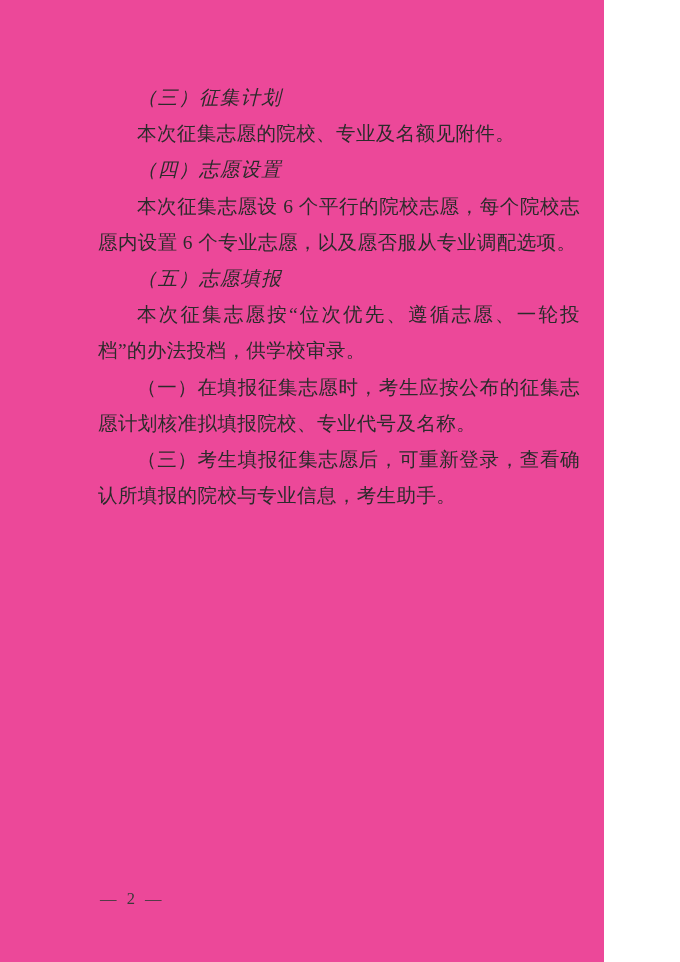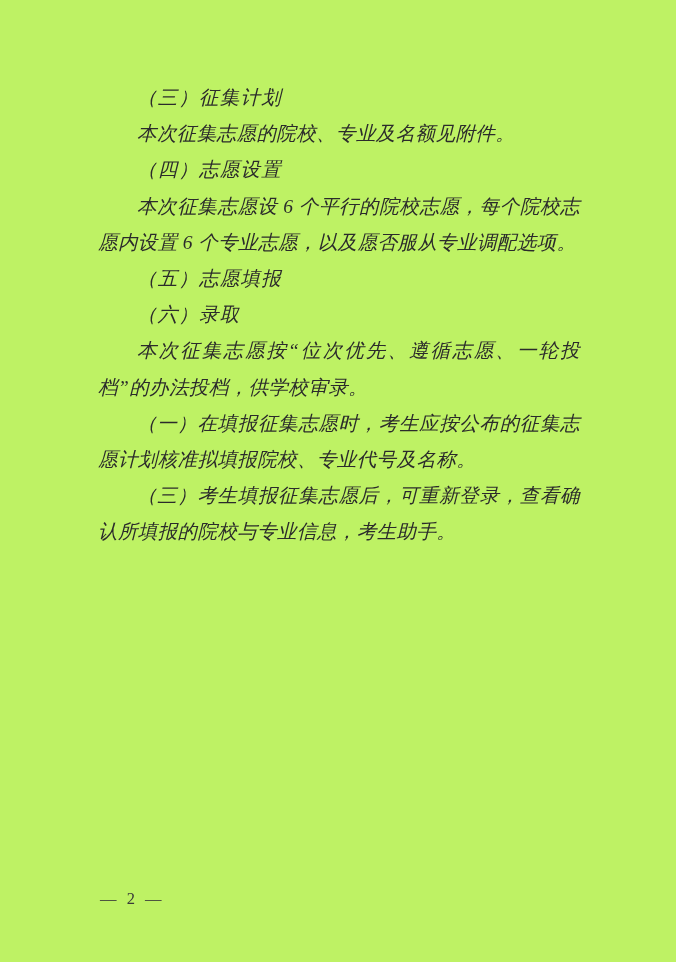--- a/index.html
+++ b/index.html
@@ -2,23 +2,23 @@
 <html><head>
 <meta charset="utf-8">
 <style>
   html, body {
     margin: 0;
     padding: 0;
     background: #ffffff;
   }
   .page {
     position: relative;
-    width: 676px;
+    width: 604px;
     height: 962px;
-    background: #bef264;
+    background: #ec4899;
     overflow: hidden;
     font-family: "Liberation Serif", "DejaVu Serif", serif;
     color: #2b2b2b;
   }
   .content {
     position: absolute;
     left: 98px;
     top: 80px;
     width: 482px;
   }
@@ -26,21 +26,20 @@
     margin: 0;
     font-size: 19.5px;
     line-height: 36.2px;
     text-indent: 2em;
     letter-spacing: 0.4px;
   }
   .para {
     text-align: justify;
     text-align-last: left;
     text-justify: inter-ideograph;
-    font-style: italic;
   }
   .kaiti-heading {
     font-style: italic;
     letter-spacing: 1.2px;
   }
   .bold-heading {
     font-family: "Liberation Sans", "DejaVu Sans", sans-serif;
     font-style: normal;
     font-weight: 700;
     color: #1f1f1f;
@@ -59,19 +58,18 @@
 </head>
 <body>
 
 <div class="page">
   <div class="content">
     <p class="block kaiti-heading">（三）征集计划</p>
     <p class="block para">本次征集志愿的院校、专业及名额见附件。</p>
     <p class="block kaiti-heading">（四）志愿设置</p>
     <p class="block para">本次征集志愿设 6 个平行的院校志愿，每个院校志愿内设置 6 个专业志愿，以及愿否服从专业调配选项。</p>
     <p class="block kaiti-heading">（五）志愿填报</p>
-    <p class="block kaiti-heading">（六）录取</p>
     <p class="block para">本次征集志愿按“位次优先、遵循志愿、一轮投档”的办法投档，供学校审录。</p>
     <p class="block para">（一）在填报征集志愿时，考生应按公布的征集志愿计划核准拟填报院校、专业代号及名称。</p>
     <p class="block para">（三）考生填报征集志愿后，可重新登录，查看确认所填报的院校与专业信息，考生助手。</p>
   </div>
   <div class="page-footer">— 2 —</div>
 </div>
 
 </body></html>

